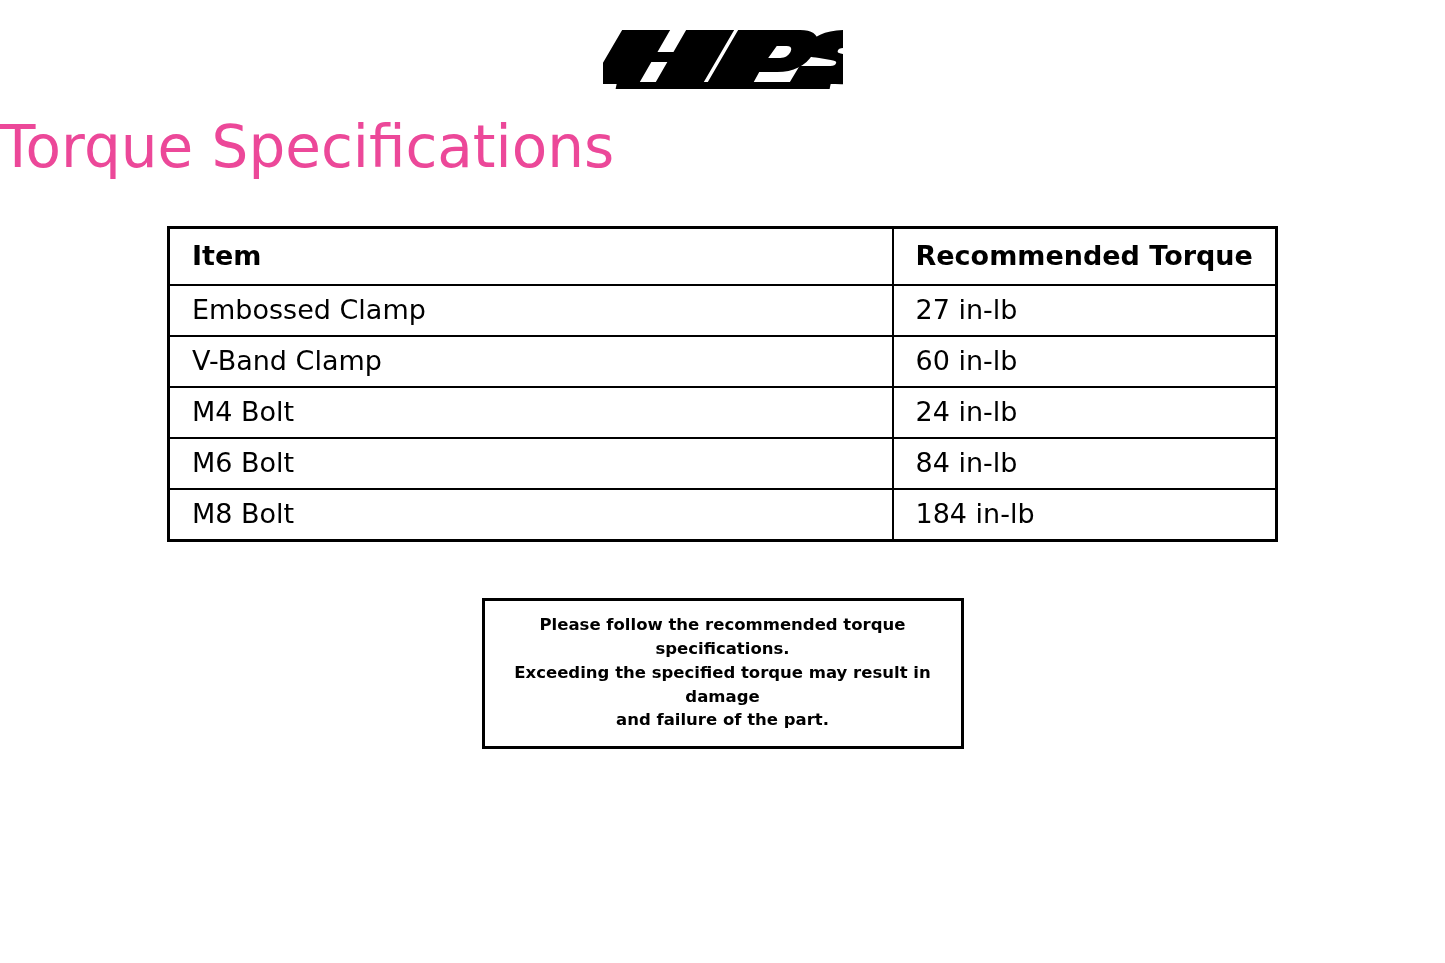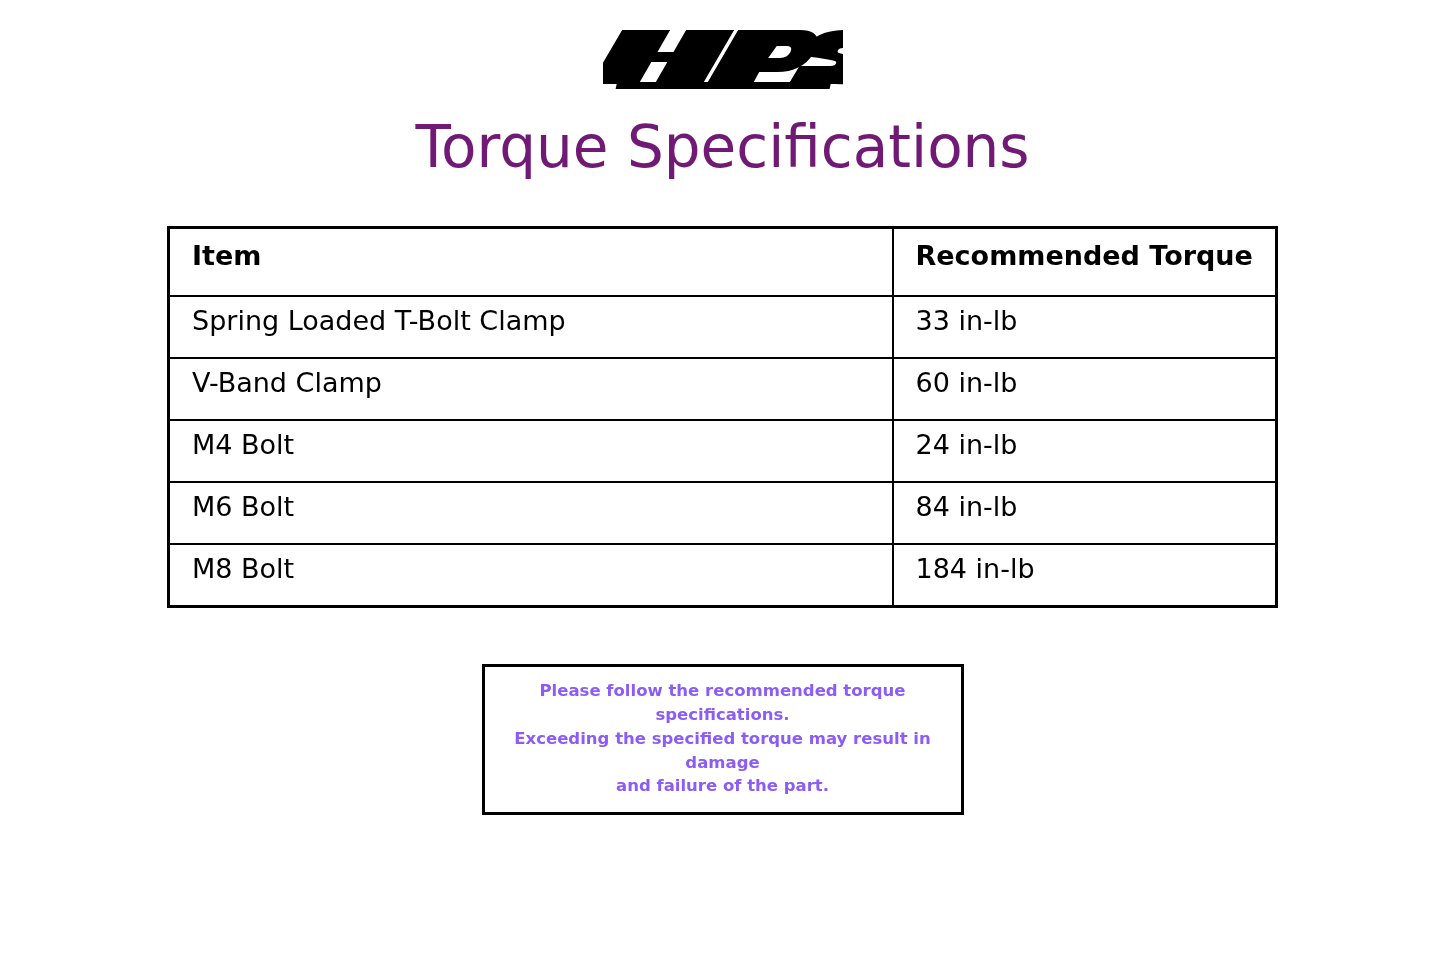--- a/index.html
+++ b/index.html
@@ -29,27 +29,26 @@
     display: flex;
     justify-content: center;
     padding-top: 26px;
   }
   .logo {
     display: block;
   }
 
   
   .title {
-    text-align: center;
     font-size: 58px;
     font-weight: 400;
     letter-spacing: 0px;
     margin-top: 22px;
     font-family: "DejaVu Sans", sans-serif;
-    color: #701a75;
+    color: #ec4899;
     line-height: 1.1;
   }
 
   
   .table-wrap {
     margin-top: 46px;
     display: flex;
     justify-content: center;
   }
   table.spec {
@@ -58,21 +57,21 @@
     table-layout: fixed;
     border: 3px solid #000;
   }
   table.spec col.c1 { width: 724px; }
   table.spec col.c2 { width: 384px; }
 
   table.spec th, table.spec td {
     border: 2px solid #000;
     text-align: left;
     vertical-align: middle;
-    padding: 0 0 12px 22px;
+    padding: 0 0 1px 22px;
     height: 48px;
     font-size: 27px;
     font-weight: 400;
     color: #000;
   }
   table.spec thead th {
     font-weight: bold;
     font-size: 27px;
     height: 54px;
   }
@@ -90,21 +89,21 @@
     border: 3px solid #000;
     width: 482px;
     box-sizing: border-box;
     padding: 12px 10px 14px 10px;
     text-align: center;
   }
   .note-line {
     font-size: 16.5px;
     font-weight: bold;
     line-height: 1.45;
-    color: #8b5cf6;
+    color: #000000;
     font-family: "DejaVu Sans", sans-serif;
   }
 </style>
 </head>
 <body>
 
 <div class="page">
 
   <div class="logo-wrap">
     <svg class="logo" width="240" height="68" viewBox="0 0 240 68" aria-label="HPS">
@@ -130,22 +129,22 @@
           <col class="c2">
         </colgroup>
       <thead>
         <tr>
           <th>Item</th>
           <th>Recommended Torque</th>
         </tr>
       </thead>
       <tbody>
         <tr>
-          <td>Spring Loaded T-Bolt Clamp</td>
-          <td>33 in-lb</td>
+          <td>Embossed Clamp</td>
+          <td>27 in-lb</td>
         </tr>
         <tr>
           <td>V-Band Clamp</td>
           <td>60 in-lb</td>
         </tr>
         <tr>
           <td>M4 Bolt</td>
           <td>24 in-lb</td>
         </tr>
         <tr>

